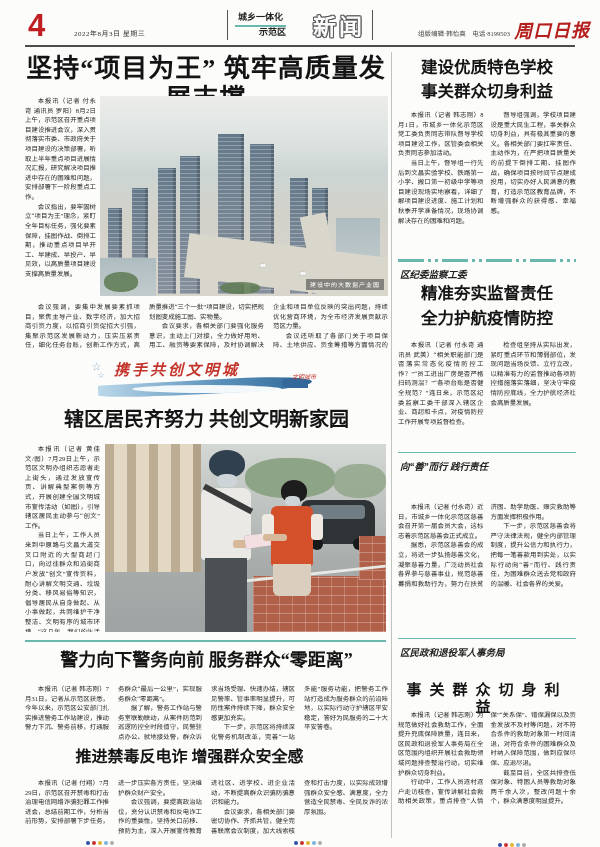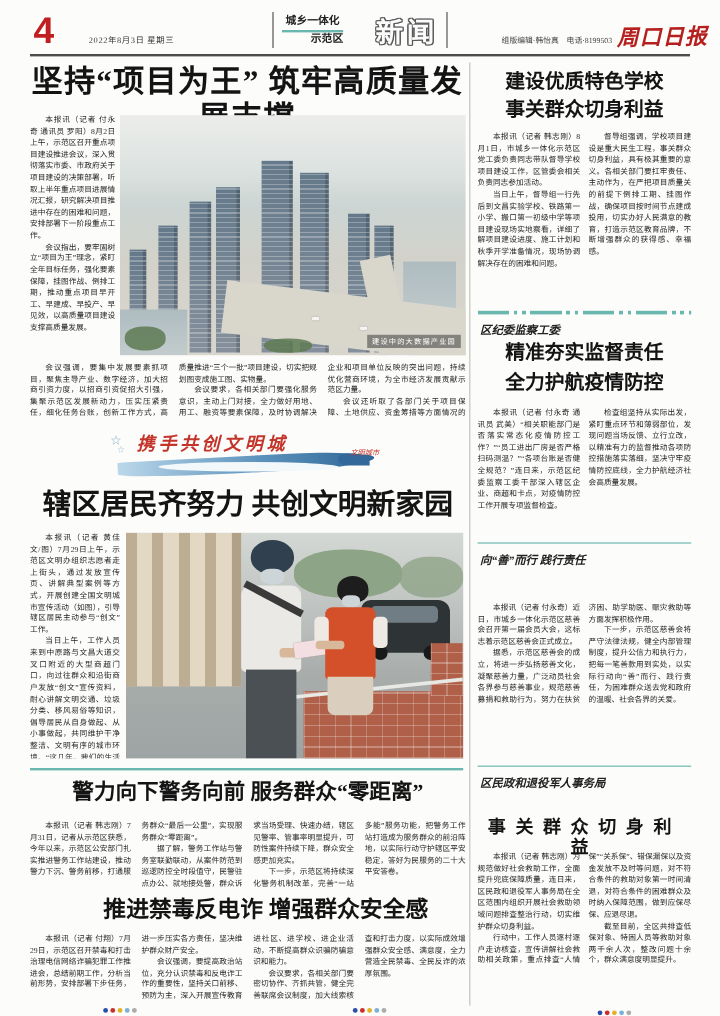--- a/index.html
+++ b/index.html
@@ -149,21 +149,21 @@
   <div class="abs" style="left:92px;top:358px;width:230px;height:44px;">
     <span class="banner-star abs" style="left:0;top:2px;">☆</span>
     <span class="banner-star abs" style="left:6px;top:12px;font-size:6px;">☆</span>
     <div class="banner-title abs" style="left:22px;top:0;">携手共创文明城</div>
     <div class="wave1"></div>
     <div class="wave2"></div>
     <div class="wave3"></div>
     <div class="banner-sub abs" style="right:6px;top:14px;">文明城市</div>
   </div>
 
-  <div class="abs hl" style="left:25px;top:408px;width:363px;font-size:24px;">辖区居民齐努力 共创文明新家园</div>
+  <div class="abs hl" style="left:25px;top:408px;width:363px;font-size:20px;">辖区居民齐努力 共创文明新家园</div>
 
   <div class="abs bt" style="left:25px;top:444px;width:75px;height:188px;">
       <p>本报讯（记者 黄佳 文/图）7月29日上午，示范区文明办组织志愿者走上街头，通过发放宣传页、讲解典型案例等方式，开展创建全国文明城市宣传活动（如图），引导辖区居民主动参与“创文”工作。</p>
       <p>当日上午，工作人员来到中原路与文昌大道交叉口附近的大型商超门口，向过往群众和沿街商户发放“创文”宣传资料，耐心讲解文明交通、垃圾分类、移风易俗等知识，倡导居民从自身做起、从小事做起，共同维护干净整洁、文明有序的城市环境。“这几年，我们的生活环境发生了很大变化，天更蓝了，路更宽了，大家的素质普遍提升。”居民纷纷表示，将以实际行动支持“创文”工作，携手共建文明美丽新家园。</p>
     </div>
 
   <div class="abs photo2" style="left:105px;top:444px;width:281px;height:188px;">
     <div class="facade"></div>
     <div class="shrub" style="left:140px;top:14px;width:90px;height:40px;"></div>
     <div class="shrub" style="left:228px;top:20px;width:53px;height:34px;opacity:.8;"></div>
@@ -193,21 +193,21 @@
 
   <div class="abs teal-line" style="left:25px;top:640px;width:361px;"></div>
 
   <div class="abs hl" style="left:25px;top:650px;width:363px;font-size:18px;">警力向下警务向前 服务群众“零距离”</div>
   <div class="abs bt cols4" style="left:25px;top:684px;width:363px;height:58px;">
       <p>本报讯（记者 韩志刚）7月31日，记者从示范区获悉，今年以来，示范区公安部门扎实推进警务工作站建设，推动警力下沉、警务前移，打通服务群众“最后一公里”，实现服务群众“零距离”。</p>
       <p>据了解，警务工作站与警务室联勤联动，从案件防范到巡逻防控全时段值守，民警驻点办公、就地接处警，群众诉求当场受理、快速办结，辖区见警率、管事率明显提升，可防性案件持续下降，群众安全感更加充实。</p>
       <p>下一步，示范区将持续深化警务机制改革，完善“一站多能”服务功能，把警务工作站打造成为服务群众的前沿阵地，以实际行动守护辖区平安稳定，答好为民服务的二十大平安答卷。</p>
     </div>
 
-  <div class="abs hl" style="left:40px;top:748px;width:363px;font-size:19px;">推进禁毒反电诈 增强群众安全感</div>
+  <div class="abs hl" style="left:8px;top:748px;width:363px;font-size:16px;">推进禁毒反电诈 增强群众安全感</div>
   <div class="abs bt cols4" style="left:25px;top:778px;width:363px;height:58px;">
       <p>本报讯（记者 付翔）7月29日，示范区召开禁毒和打击治理电信网络诈骗犯罪工作推进会，总结前期工作，分析当前形势，安排部署下步任务，进一步压实各方责任，坚决维护群众财产安全。</p>
       <p>会议强调，要提高政治站位，充分认识禁毒和反电诈工作的重要性，坚持关口前移、预防为主，深入开展宣传教育进社区、进学校、进企业活动，不断提高群众识骗防骗意识和能力。</p>
       <p>会议要求，各相关部门要密切协作、齐抓共管，健全完善联席会议制度，加大线索核查和打击力度，以实际成效增强群众安全感、满意度，全力营造全民禁毒、全民反诈的浓厚氛围。</p>
     </div>
 
   <div class="abs hl" style="left:398px;top:56px;width:178px;font-size:16.5px;line-height:1.45;">
     <div>建设优质特色学校</div>
     <div>事关群众切身利益</div>
   </div>

